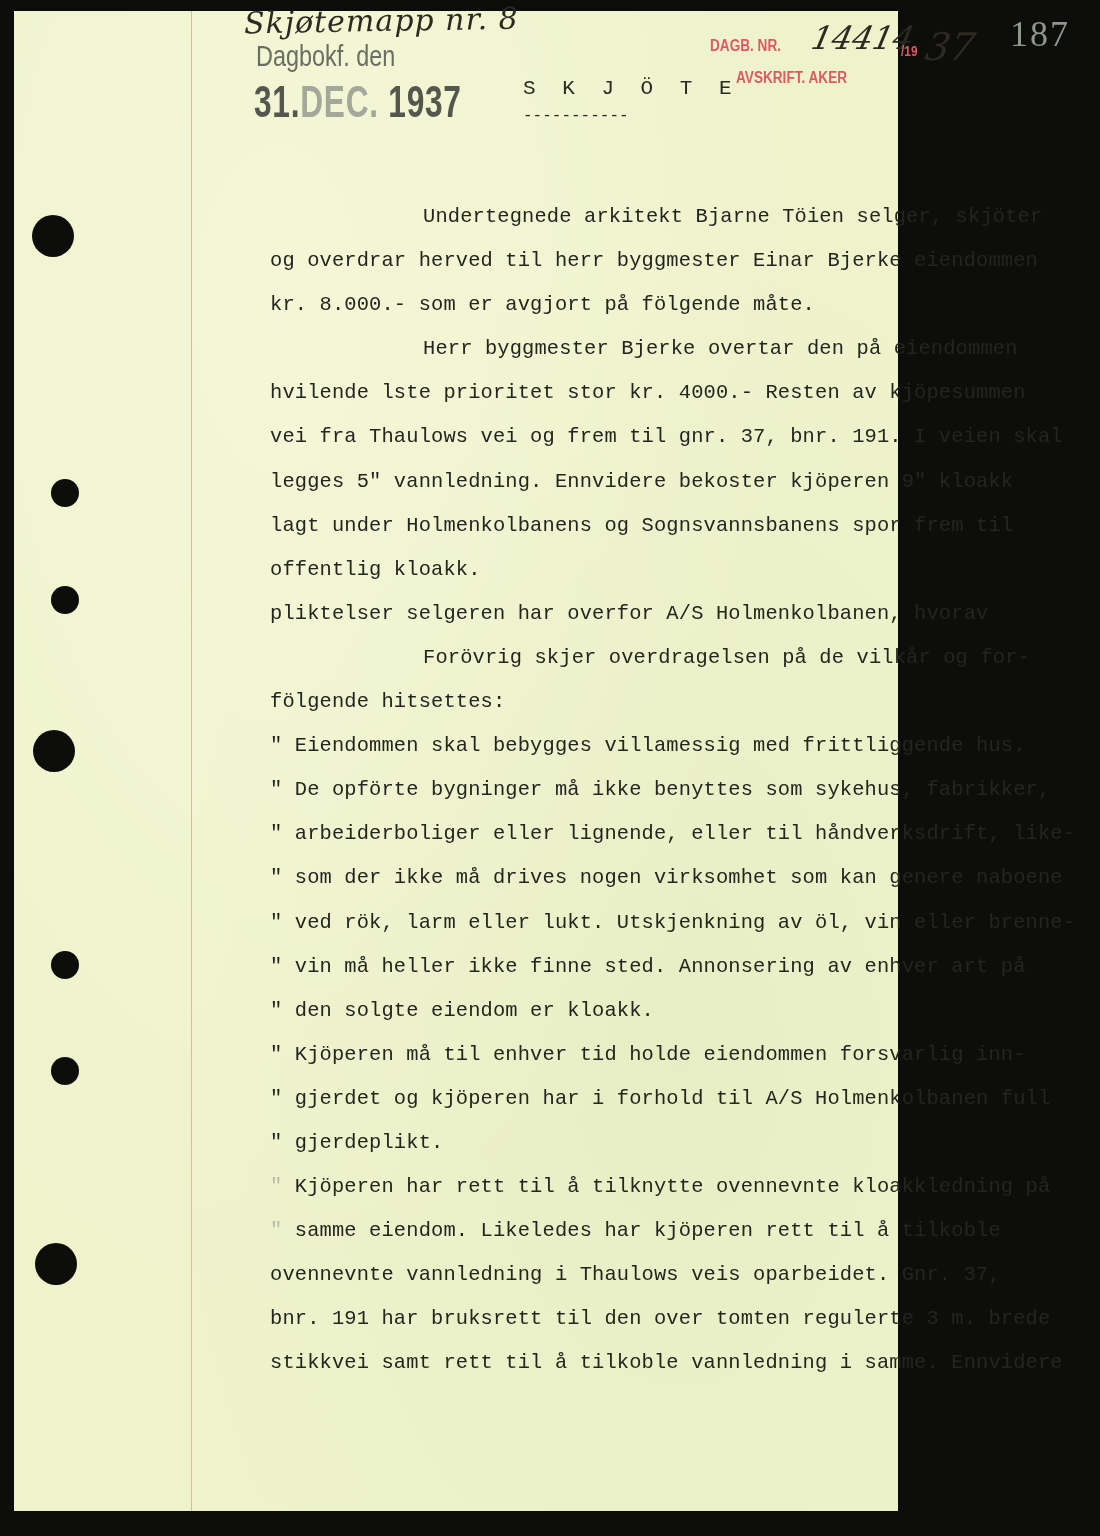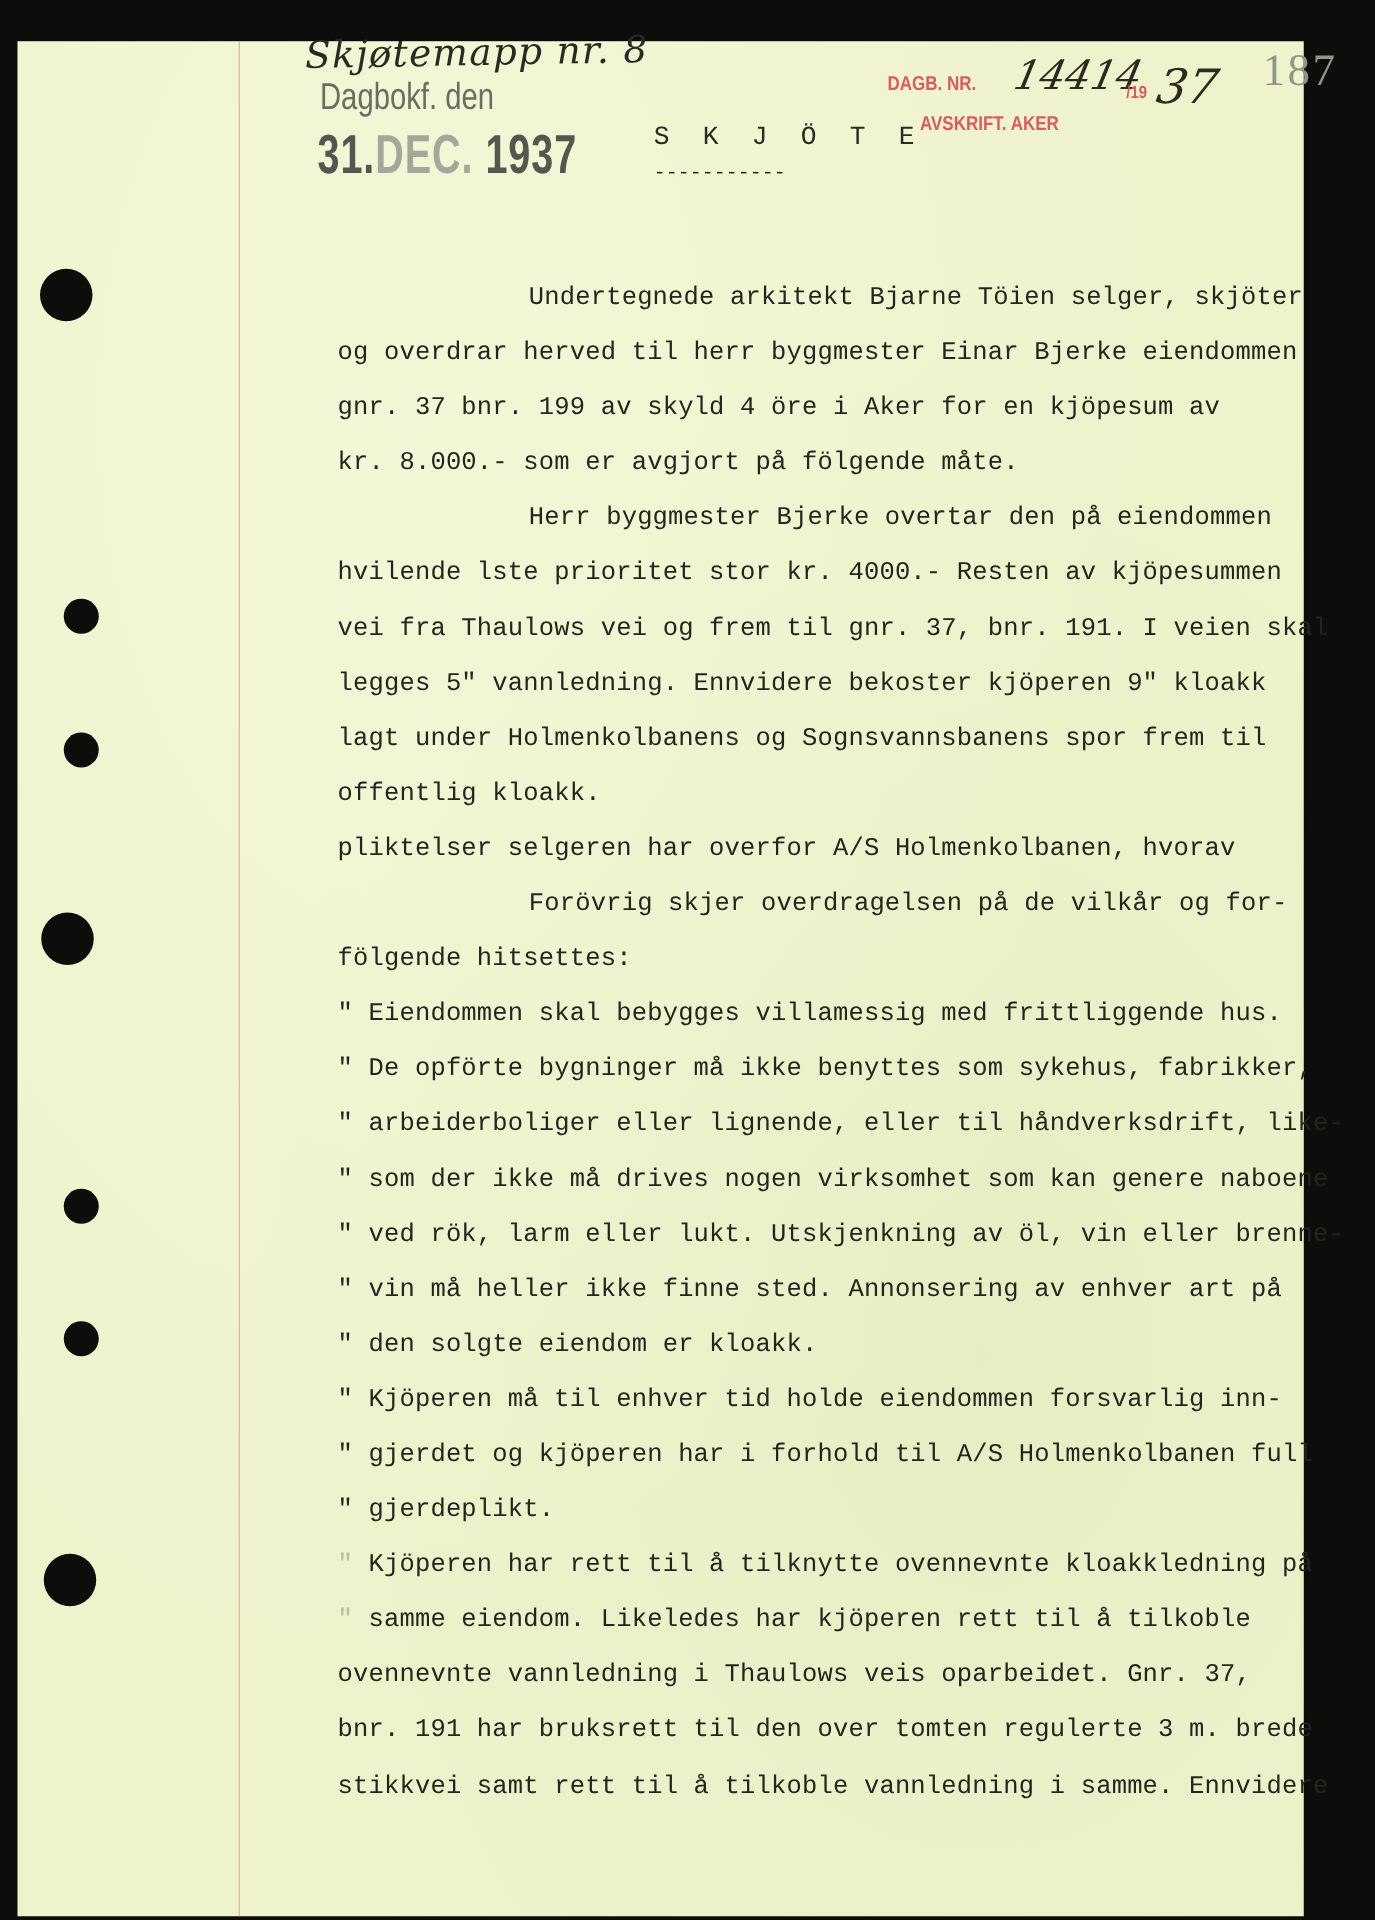--- a/index.html
+++ b/index.html
@@ -9,22 +9,22 @@
     }
     body {
       width: 1100px;
       height: 1536px;
       position: relative;
       overflow: hidden;
     }
     .page {
       position: absolute;
       left: 14px;
-      top: 33px;
-      width: 1029px;
+      top: 11px;
+      width: 884px;
       height: 1500px;
       background: #eef3cc;
       background-image:
         radial-gradient(ellipse at 30% 20%, rgba(255,255,235,0.35), rgba(0,0,0,0) 60%),
         radial-gradient(ellipse at 75% 70%, rgba(220,228,180,0.35), rgba(0,0,0,0) 55%);
       box-shadow: 0 0 2px rgba(0,0,0,0.6);
     }
     .margin-line {
       position: absolute;
       left: 177px;
@@ -175,21 +175,20 @@
 
   <div class="red-stamp nr">DAGB. NR.</div>
   <div class="hand nr">14414</div>
   <div class="red-stamp yr">/19</div>
   <div class="hand yr">37</div>
   <div class="red-stamp avskrift">AVSKRIFT. AKER</div>
 
   <div class="body-text" id="body-text">
       <div class="line indent"><span>Undertegnede arkitekt Bjarne Töien selger, skjöter</span></div>
       <div class="line"><span>og overdrar herved til herr byggmester Einar Bjerke eiendommen</span></div>
-      <div class="line"><span>gnr. 37 bnr. 199 av skyld 4 öre i Aker for en kjöpesum av</span></div>
       <div class="line"><span>kr. 8.000.- som er avgjort på fölgende måte.</span></div>
       <div class="line indent"><span>Herr byggmester Bjerke overtar den på eiendommen</span></div>
       <div class="line"><span>hvilende lste prioritet stor kr. 4000.- Resten av kjöpesummen</span></div>
       <div class="line"><span>vei fra Thaulows vei og frem til gnr. 37, bnr. 191. I veien skal</span></div>
       <div class="line"><span>legges 5" vannledning. Ennvidere bekoster kjöperen 9" kloakk</span></div>
       <div class="line"><span>lagt under Holmenkolbanens og Sognsvannsbanens spor frem til</span></div>
       <div class="line"><span>offentlig kloakk.</span></div>
       <div class="line"><span>pliktelser selgeren har overfor A/S Holmenkolbanen, hvorav</span></div>
       <div class="line indent"><span>Forövrig skjer overdragelsen på de vilkår og for-</span></div>
       <div class="line"><span>fölgende hitsettes:</span></div>

